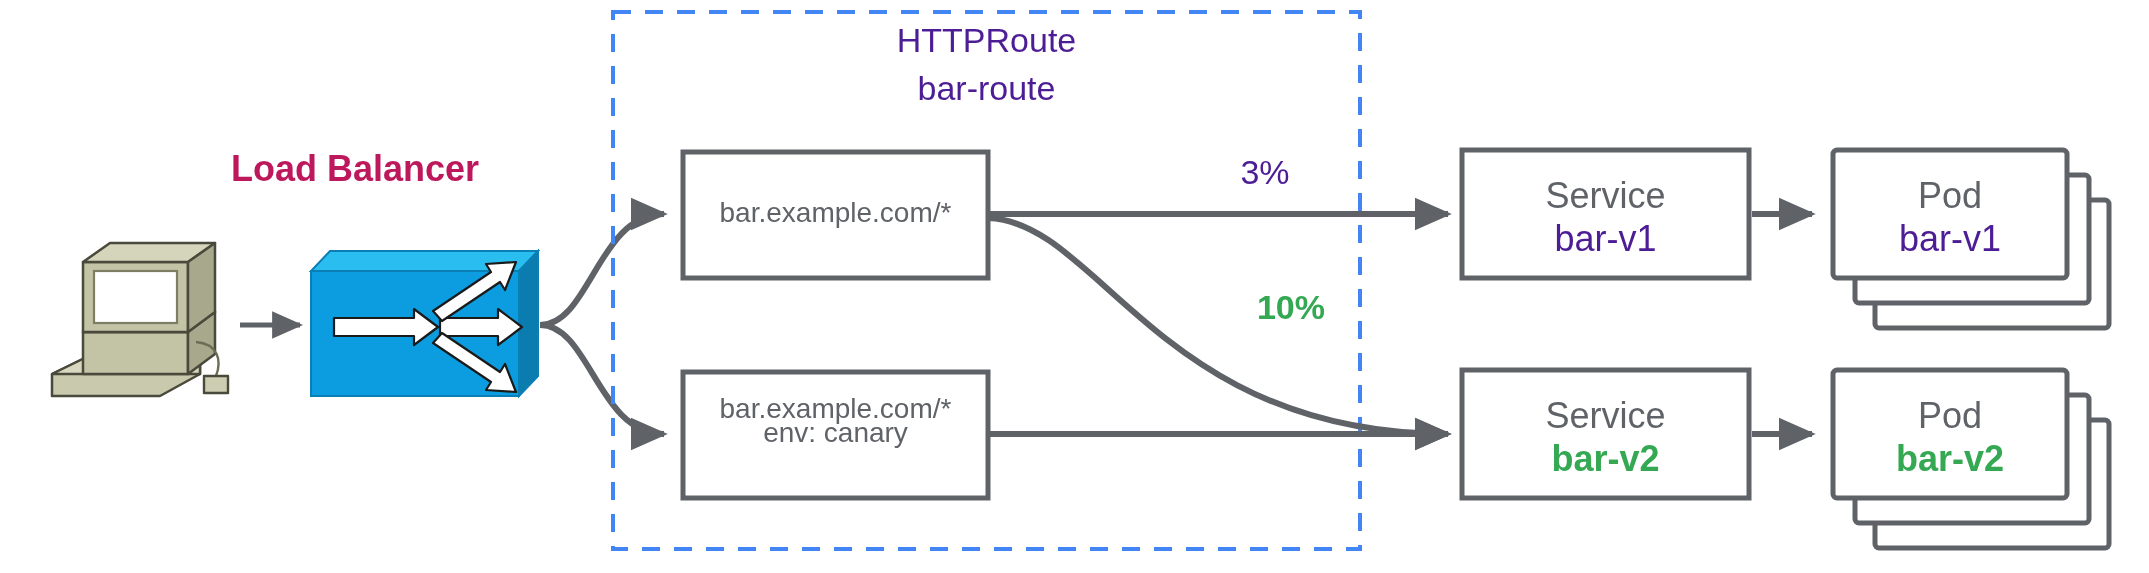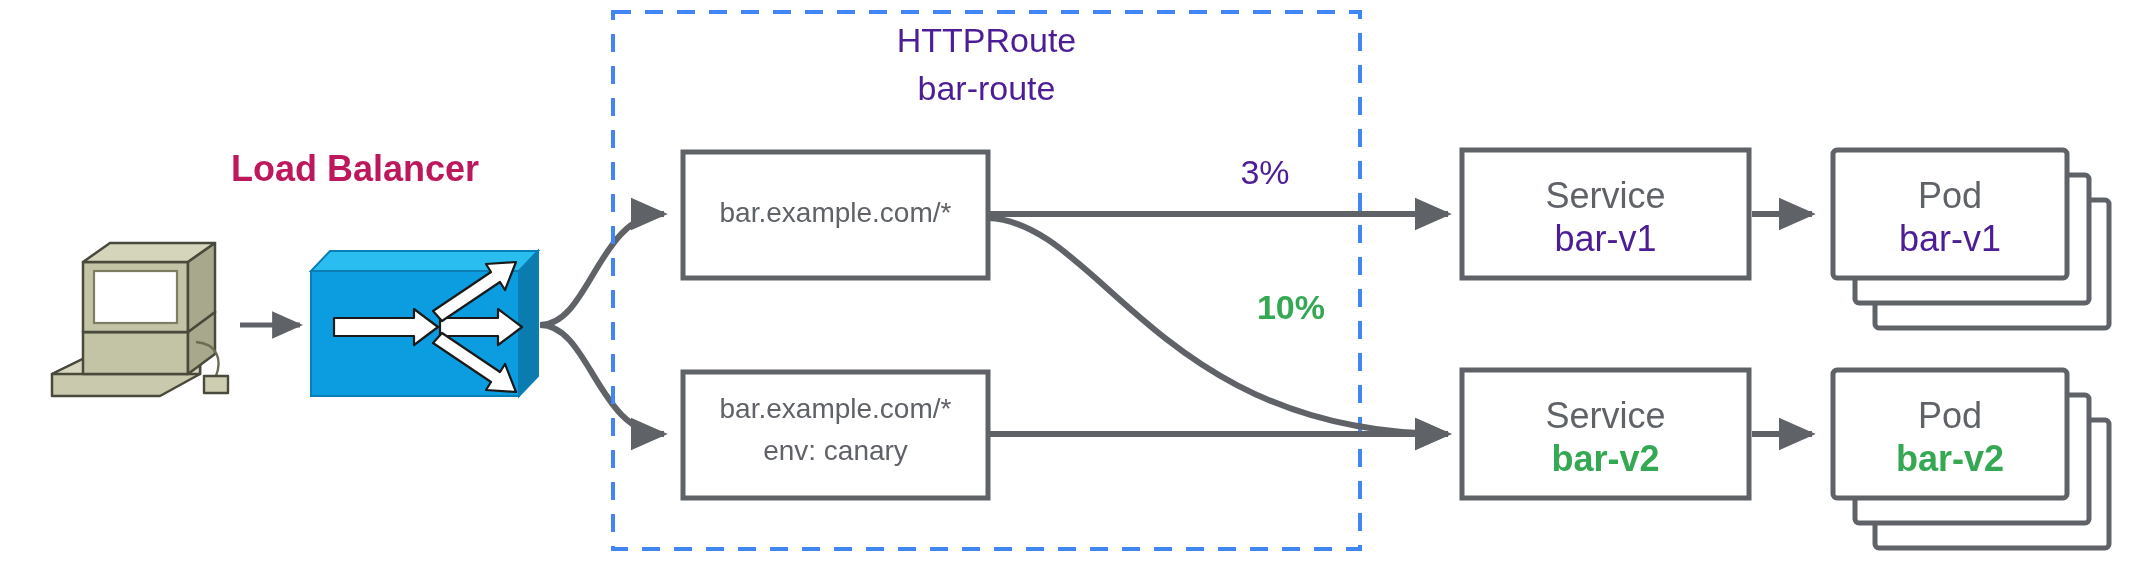--- a/index.html
+++ b/index.html
@@ -120,21 +120,21 @@
   </svg>
 
   <div class="lbl t-lb gray-bold" style="left:200px; top:147px; width:310px;">Load Balancer</div>
 
   <div class="lbl t-title blue-bold" style="left:613px; top:20px; width:747px;">HTTPRoute</div>
   <div class="lbl t-title blue-bold" style="left:613px; top:68px; width:747px;">bar-route</div>
 
   <div class="lbl t-match gray-reg" style="left:683px; top:196px; width:305px;">bar.example.com/*</div>
 
   <div class="lbl t-match gray-reg" style="left:683px; top:392px; width:305px;">bar.example.com/*</div>
-  <div class="lbl t-match gray-reg" style="left:683px; top:434px; width:305px;">env: canary</div>
+  <div class="lbl t-match gray-reg" style="left:683px; top:416px; width:305px;">env: canary</div>
 
   <div class="lbl t-pct blue-bold" style="left:1205px; top:152px; width:120px;">3%</div>
   <div class="lbl t-pct green-bold" style="left:1205px; top:287px; width:120px;text-align:right;">10%</div>
 
   <div class="lbl t-node gray-reg" style="left:1462px; top:174px; width:287px;">Service</div>
   <div class="lbl t-node blue-bold" style="left:1462px; top:217px; width:287px;">bar-v1</div>
 
   <div class="lbl t-node gray-reg" style="left:1462px; top:394px; width:287px;">Service</div>
   <div class="lbl t-node green-bold" style="left:1462px; top:437px; width:287px;">bar-v2</div>
 

